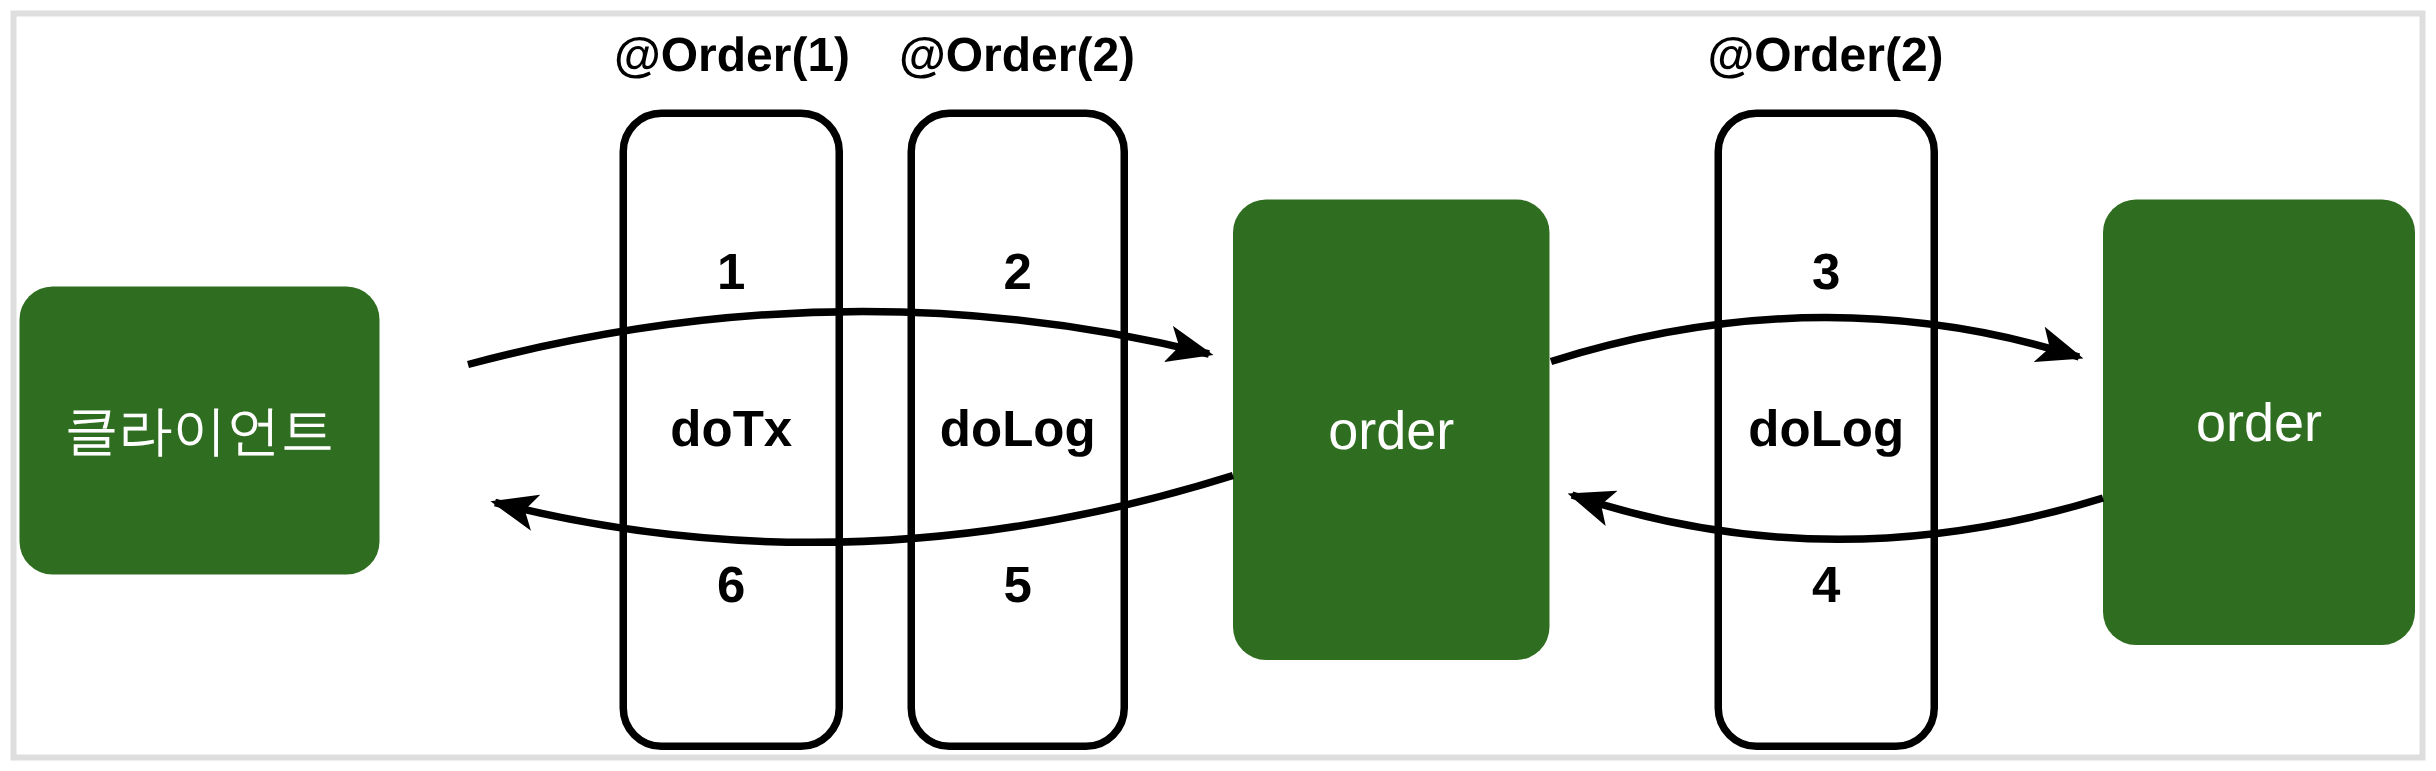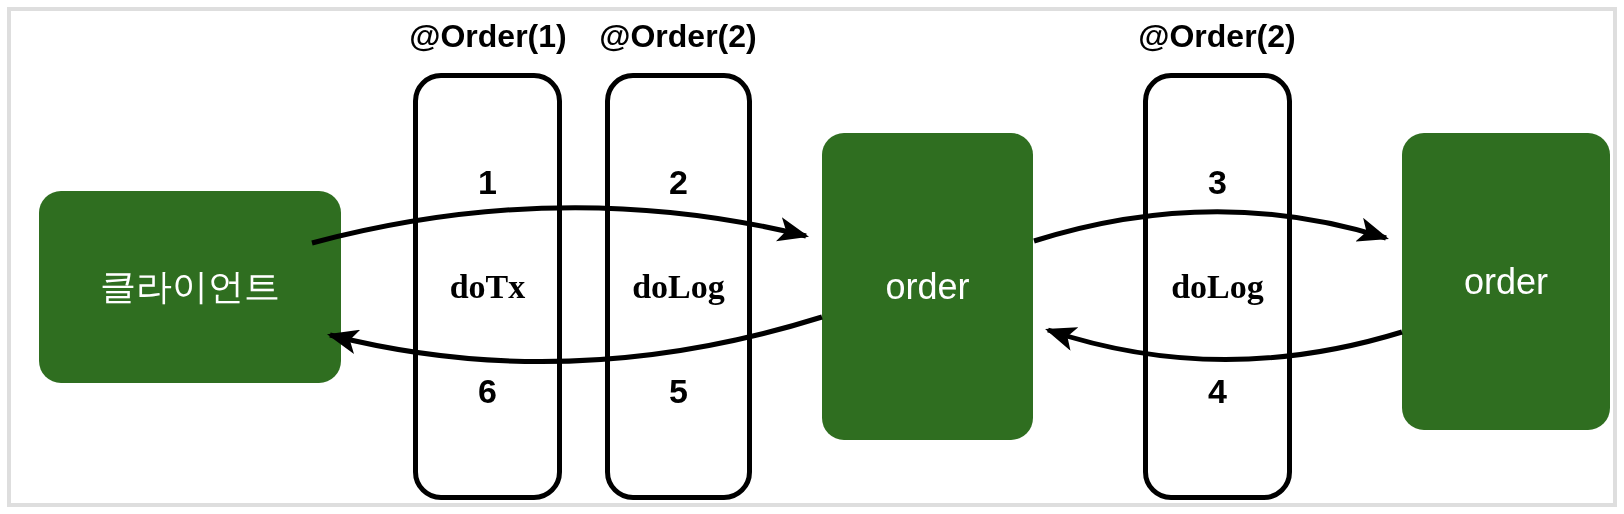--- a/index.html
+++ b/index.html
@@ -25,21 +25,21 @@
     color: #ffffff;
     display: flex;
     flex-direction: column;
     align-items: center;
     justify-content: center;
     text-align: center;
     font-size: 36px;
     line-height: 1.26;
     z-index: 2;
   }
-  .node-client     { left: 13px;   top: 191px; width: 302px; height: 192px; margin-left: 26px; }
+  .node-client     { left: 13px;   top: 191px; width: 240px; height: 192px; }
   .node-service    { left: 822px;  top: 133px; width: 211px; height: 307px; }
   .node-repository { left: 1402px; top: 133px; width: 208px; height: 297px; }
 
   
   .aspect {
     position: absolute;
     top: 73px;
     height: 427px;
     border: 5px solid #000000;
     border-radius: 28px;
@@ -53,21 +53,21 @@
   .aspect .row {
     position: absolute;
     left: 0; width: 100%;
     text-align: center;
     font-weight: bold;
     font-size: 34px;
     color: #000000;
     transform: translateY(-50%);
   }
   .row-top { top: 25%; }
-  .row-mid { top: 50%; font-family: Liberation Serif, serif; }
+  .row-mid { top: 50%; }
   .row-bot { top: 75%; }
 
   
   .annotation {
     position: absolute;
     top: 18px;
     transform: translateX(-50%);
     font-weight: bold;
     font-size: 32px;
     color: #000000;

